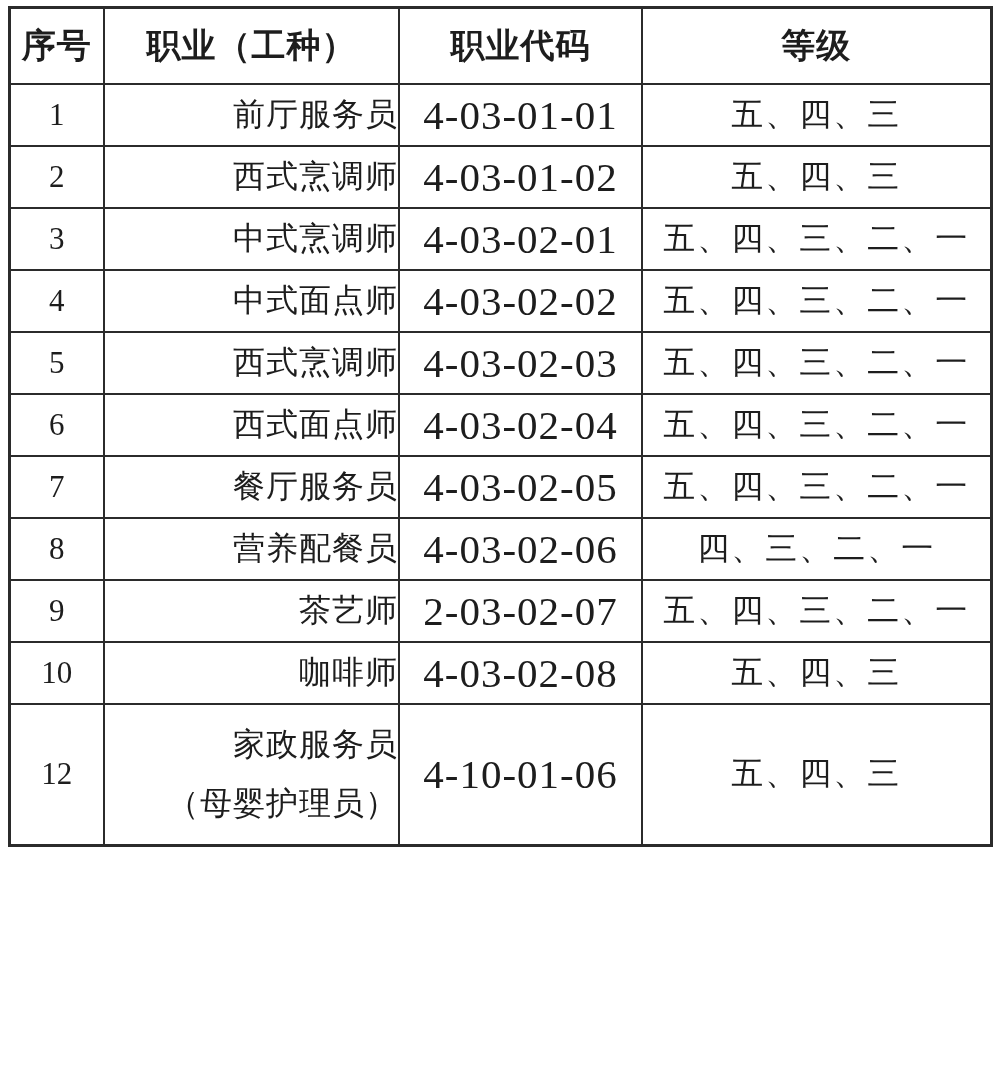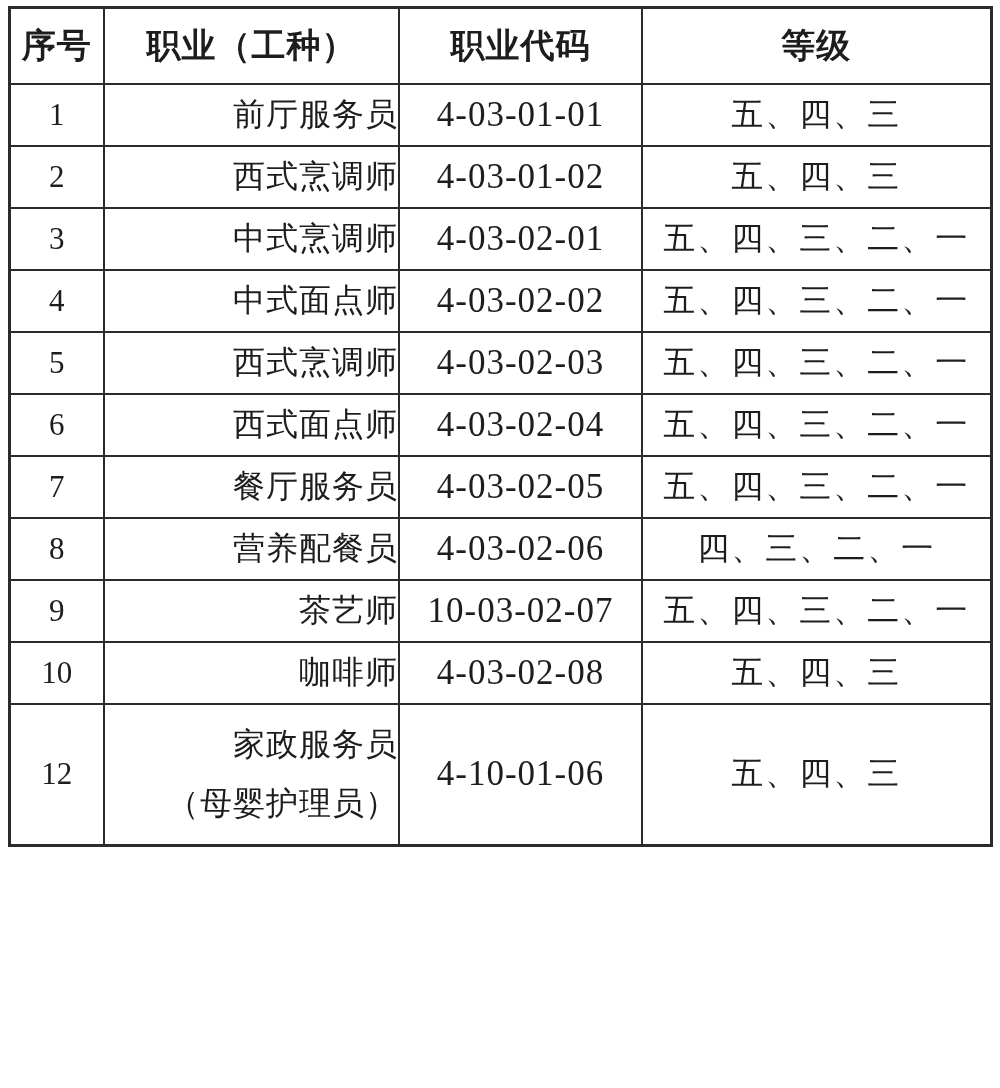--- a/index.html
+++ b/index.html
@@ -46,21 +46,21 @@
   tr.row-tall-a { height: 142px; }
   tr.row-tall-b { height: 126px; }
   td.cell-no { font-size: 31px; }
   td.cell-occupation {
     white-space: pre-line;
     line-height: 1.85;
     letter-spacing: 1px;
     text-align: right;
   }
   td.cell-code {
-    font-size: 35px;
+    font-size: 41px;
     letter-spacing: 1px;
   }
   td.cell-grade {
     letter-spacing: 2px;
   }
 </style>
 </head>
 <body>
 
 <table class="occ-table">
@@ -123,21 +123,21 @@
     </tr>
     <tr class="row-normal">
       <td class="cell-no">8</td>
       <td class="cell-occupation">营养配餐员</td>
       <td class="cell-code">4-03-02-06</td>
       <td class="cell-grade">四、三、二、一</td>
     </tr>
     <tr class="row-normal">
       <td class="cell-no">9</td>
       <td class="cell-occupation">茶艺师</td>
-      <td class="cell-code">10-03-02-07</td>
+      <td class="cell-code">2-03-02-07</td>
       <td class="cell-grade">五、四、三、二、一</td>
     </tr>
     <tr class="row-normal">
       <td class="cell-no">10</td>
       <td class="cell-occupation">咖啡师</td>
       <td class="cell-code">4-03-02-08</td>
       <td class="cell-grade">五、四、三</td>
     </tr>
     <tr class="row-tall-a">
       <td class="cell-no">12</td>

